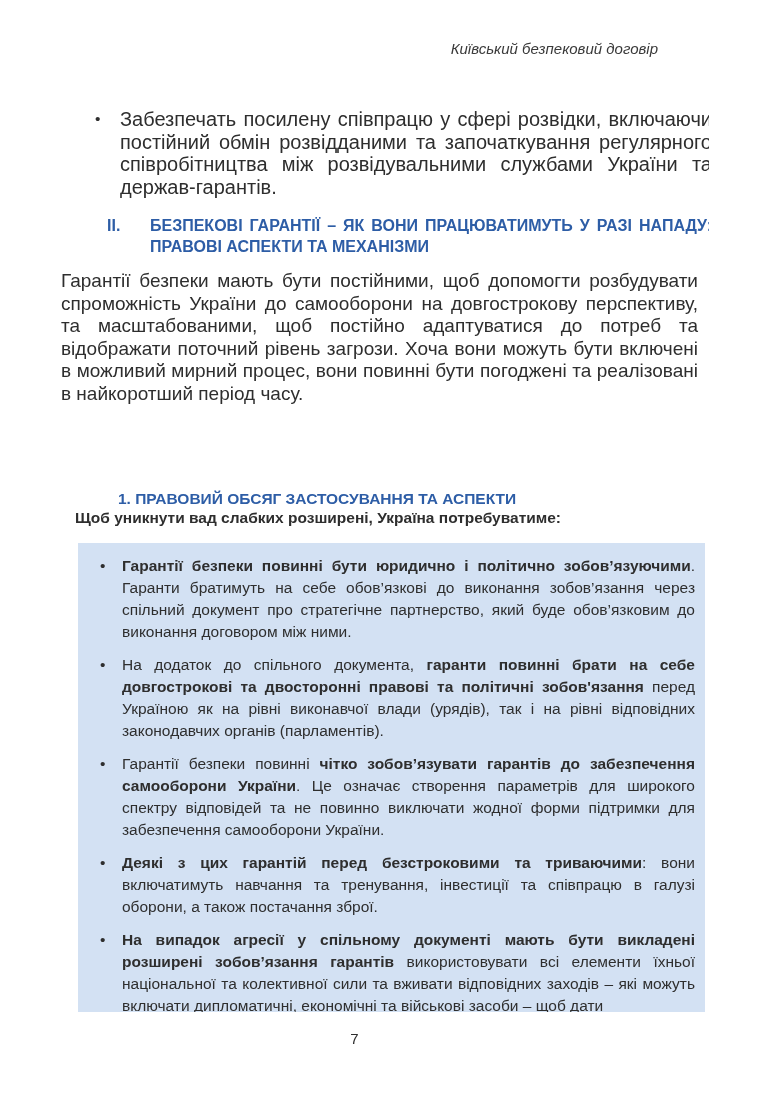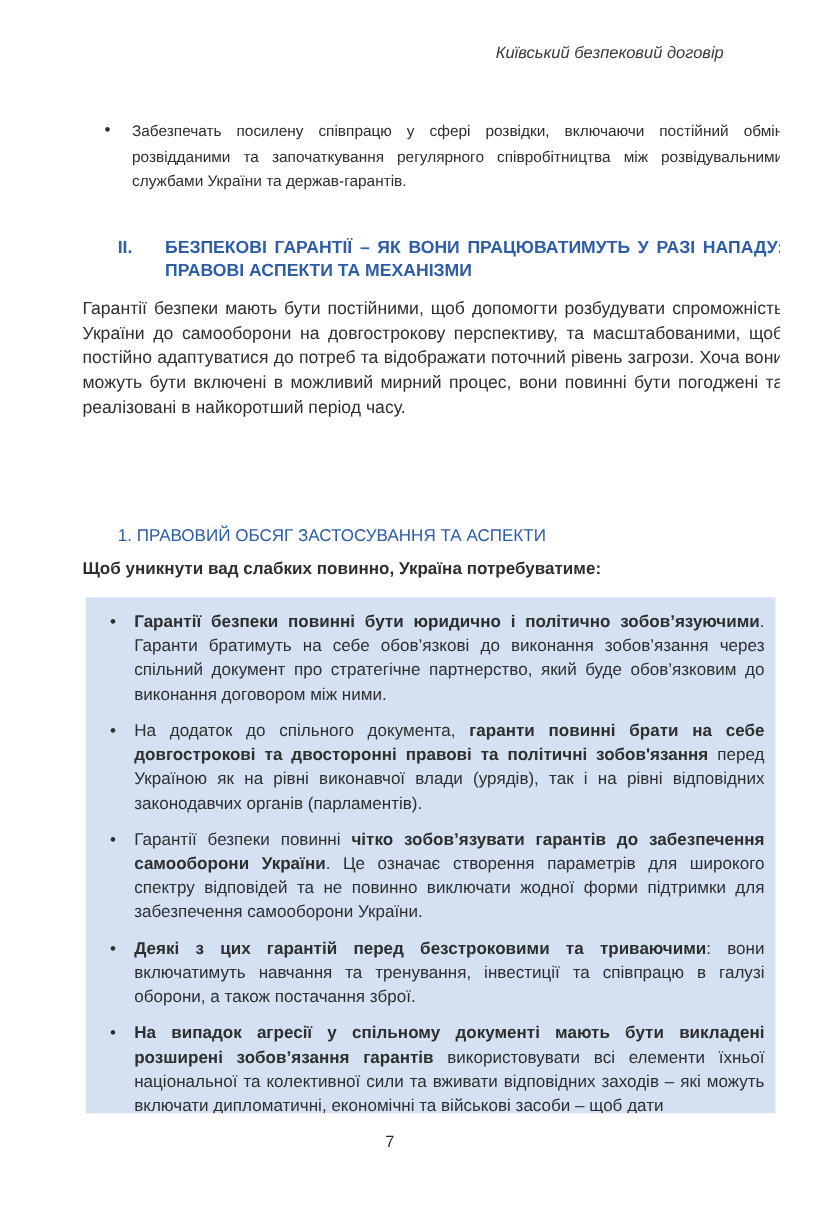--- a/index.html
+++ b/index.html
@@ -22,46 +22,46 @@
     position:absolute; top:108px; left:75px; width:637px;
     display:flex;
   }
   .intro-bullet .marker {
     width:45px; flex:0 0 45px;
     padding-left:20px; box-sizing:border-box;
     font-size:15.5px; line-height:22.5px;
   }
   .intro-bullet .txt {
     flex:1;
-    font-size:14px; line-height:22.5px;
+    font-size:20px; line-height:22.5px;
     text-align:justify;
   }
   .section-heading {
     position:absolute; top:216px; left:75px; width:637px;
     display:flex;
     color:var(--heading-blue);
     font-weight:bold;
     font-size:16px; line-height:20.5px;
   }
   .section-heading .num { width:43px; flex:0 0 43px;margin-left:32px; }
   .section-heading .ttl { flex:1; text-align:justify; }
   .body-par {
-    position:absolute; left:75px; width:637px;
+    position:absolute; left:61px; width:637px;
     margin:0;
-    font-size:16px; line-height:22.5px;
+    font-size:19px; line-height:22.5px;
     text-align:justify;
   }
   .par-1 { top:270px; }
   .par-2 { top:383px; }
   .subsection-heading {
     position:absolute; top:474px; left:103px;
     color:var(--heading-blue);
-    font-weight:normal;
+    font-weight:bold;
     font-size:15.5px; line-height:20px;
-    margin:4px;
+    margin:15px;
   }
   .lead {
     position:absolute; top:507px; left:75px; width:637px;
     font-weight:bold;
     font-size:15.5px; line-height:21px;
     margin:0;
   }
   .highlight-box {
     position:absolute; top:543px; left:78px;
     width:627px; height:469px;
@@ -102,21 +102,21 @@
 
   <div class="section-heading">
     <span class="num">II.</span>
     <span class="ttl">БЕЗПЕКОВІ ГАРАНТІЇ – ЯК ВОНИ ПРАЦЮВАТИМУТЬ У РАЗІ НАПАДУ: ПРАВОВІ АСПЕКТИ ТА МЕХАНІЗМИ</span>
   </div>
 
   <p class="body-par par-1">Гарантії безпеки мають бути постійними, щоб допомогти розбудувати спроможність України до самооборони на довгострокову перспективу, та масштабованими, щоб постійно адаптуватися до потреб та відображати поточний рівень загрози. Хоча вони можуть бути включені в можливий мирний процес, вони повинні бути погоджені та реалізовані в найкоротший період часу.</p>
 
   <h3 class="subsection-heading">1. ПРАВОВИЙ ОБСЯГ ЗАСТОСУВАННЯ ТА АСПЕКТИ</h3>
 
-  <p class="lead">Щоб уникнути вад слабких повинно, Україна потребуватиме:</p>
+  <p class="lead">Щоб уникнути вад слабких розширені, Україна потребуватиме:</p>
 
   <div class="highlight-box">
     <ul>
       <li class="box-item">
         <span class="marker">•</span>
         <span class="runs"><b>Гарантії безпеки повинні бути юридично і політично зобов’язуючими</b><span>. Гаранти братимуть на себе обов’язкові до виконання зобов’язання через спільний документ про стратегічне партнерство, який буде обов’язковим до виконання договором між ними.</span></span>
       </li>
       <li class="box-item">
         <span class="marker">•</span>
         <span class="runs"><span>На додаток до спільного документа, </span><b>гаранти повинні брати на себе довгострокові та двосторонні правові та політичні зобов'язання</b><span> перед Україною як на рівні виконавчої влади (урядів), так і на рівні відповідних законодавчих органів (парламентів).</span></span>

